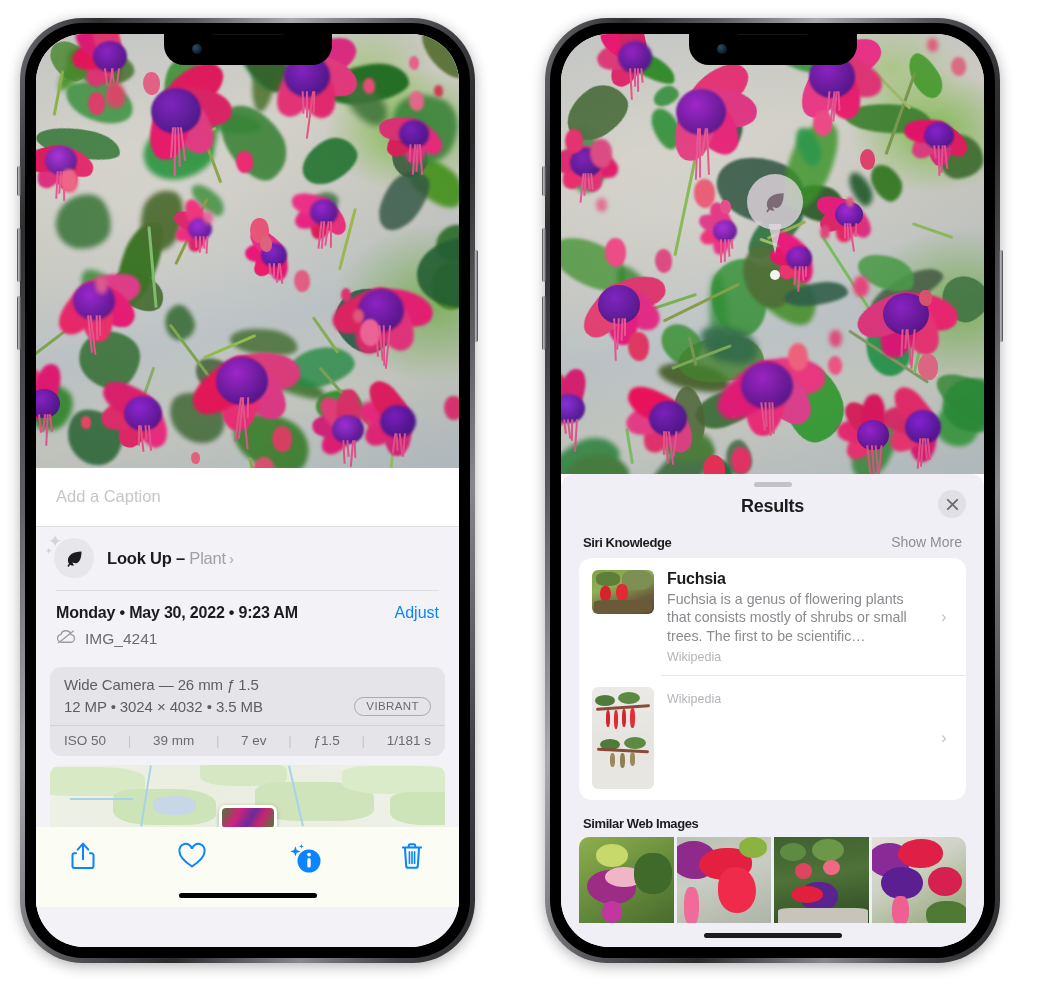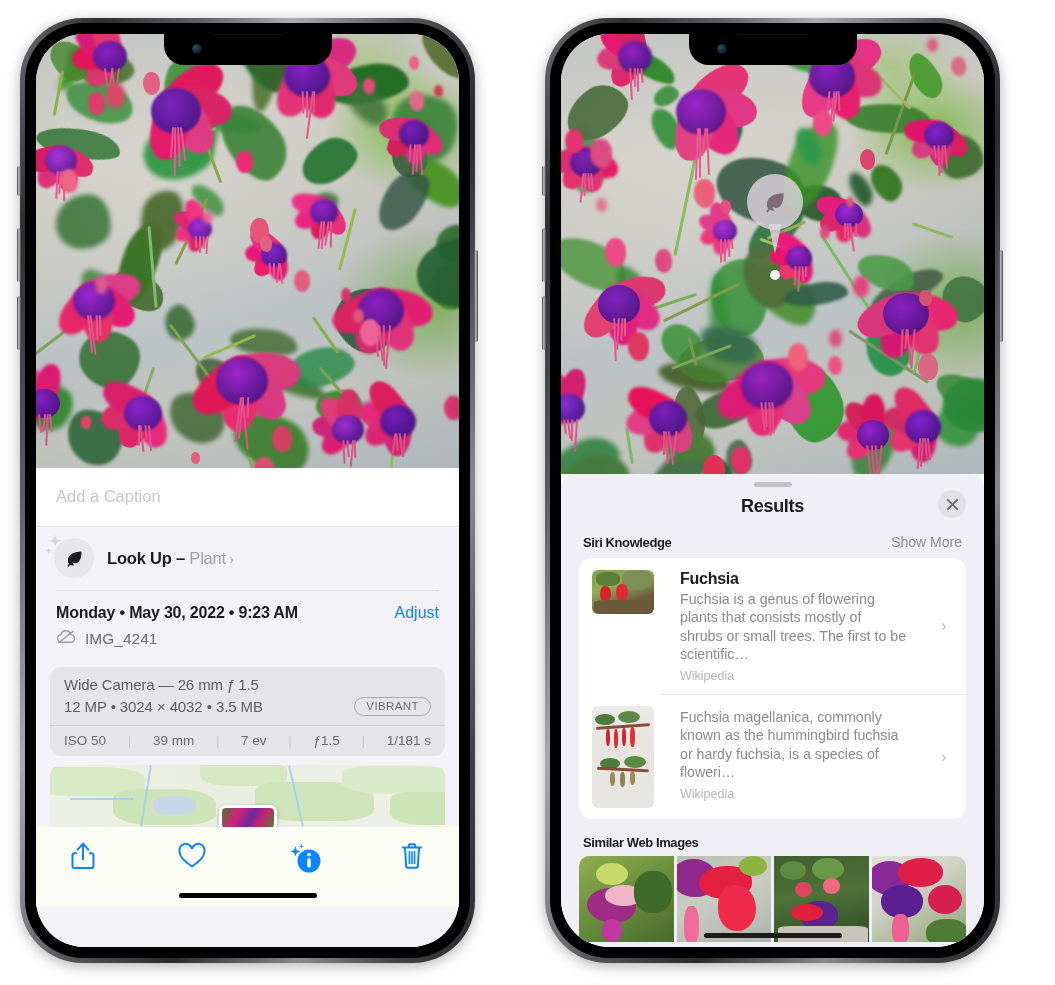--- a/index.html
+++ b/index.html
@@ -206,21 +206,21 @@
     background:#e0e0e5; display:flex; align-items:center; justify-content:center;
   }
   .section-head {
     display:flex; align-items:baseline; justify-content:space-between;
     padding: 4px 22px 8px 22px;
   }
   .sec-title { font-size:13px; font-weight:700; color:#1c1c1e; letter-spacing:-.4px; }
   .sec-action { font-size:14px; color:#8e8e93; }
 
   .know-card { margin: 0 18px; background:#fff; border-radius:13px; overflow:hidden; }
-  .know-item { display:flex; gap:26px; padding: 12px 13px 11px 13px; position:relative; }
+  .know-item { display:flex; gap:13px; padding: 12px 13px 11px 13px; position:relative; }
   .know-item + .know-item::before {
     content:""; position:absolute; top:0; left:82px; right:0; height:1px; background:#e7e7ea;
   }
   .know-thumb { flex:0 0 62px; border-radius:6px; overflow:hidden; position:relative; }
   .kt1 { height:44px; background: linear-gradient(160deg,#7fa24a 0%,#8fae55 35%,#6d5c3c 70%,#57492f 100%); }
   .kt2 { height:102px; background: linear-gradient(180deg,#eceae6 0%,#e6e4df 50%,#e9e7e3 100%); }
   .kt-el { position:absolute; border-radius:50% 50% 50% 50%; }
   .know-body { flex:1; min-width:0; padding-right:8px; }
   .know-title { font-size:16px; font-weight:700; color:#1c1c1e; letter-spacing:-.25px; }
   .know-desc { font-size:14.2px; color:#8a8a8f; line-height:1.30; margin-top:2px; }
@@ -890,21 +890,20 @@
                 <span class="kt-el" style="left:30px;top:22px;width:4px;height:18px;background:#d4252f;border-radius:40%;"></span>
                 <span class="kt-el" style="left:38px;top:21px;width:5px;height:20px;background:#e23039;border-radius:40%;"></span>
                 <span class="kt-el" style="left:8px;top:52px;width:20px;height:11px;background:#4e7a3c;border-radius:50%;"></span>
                 <span class="kt-el" style="left:32px;top:50px;width:22px;height:12px;background:#5c8a44;border-radius:50%;"></span>
                 <span class="kt-el" style="left:5px;top:62px;width:52px;height:2.5px;background:#8a4a3a;border-radius:2px;transform:rotate(3deg);"></span>
                 <span class="kt-el" style="left:18px;top:66px;width:5px;height:14px;background:#9a8a5a;border-radius:40%;"></span>
                 <span class="kt-el" style="left:28px;top:66px;width:5px;height:15px;background:#8e7f52;border-radius:40%;"></span>
                 <span class="kt-el" style="left:38px;top:65px;width:5px;height:14px;background:#9a8a5a;border-radius:40%;"></span>
               </div>
               <div class="know-body">
-                <div class="know-desc">Fuchsia magellanica, commonly known as the hummingbird fuchsia or hardy fuchsia, is a species of floweri…</div>
                 <div class="know-src">Wikipedia</div>
               </div>
               <div class="know-chev">›</div>
             </div>
 
           </div>
 
           <div class="section-head" style="padding-top:16px;padding-bottom:6px;">
             <span class="sec-title">Similar Web Images</span>
           </div>

